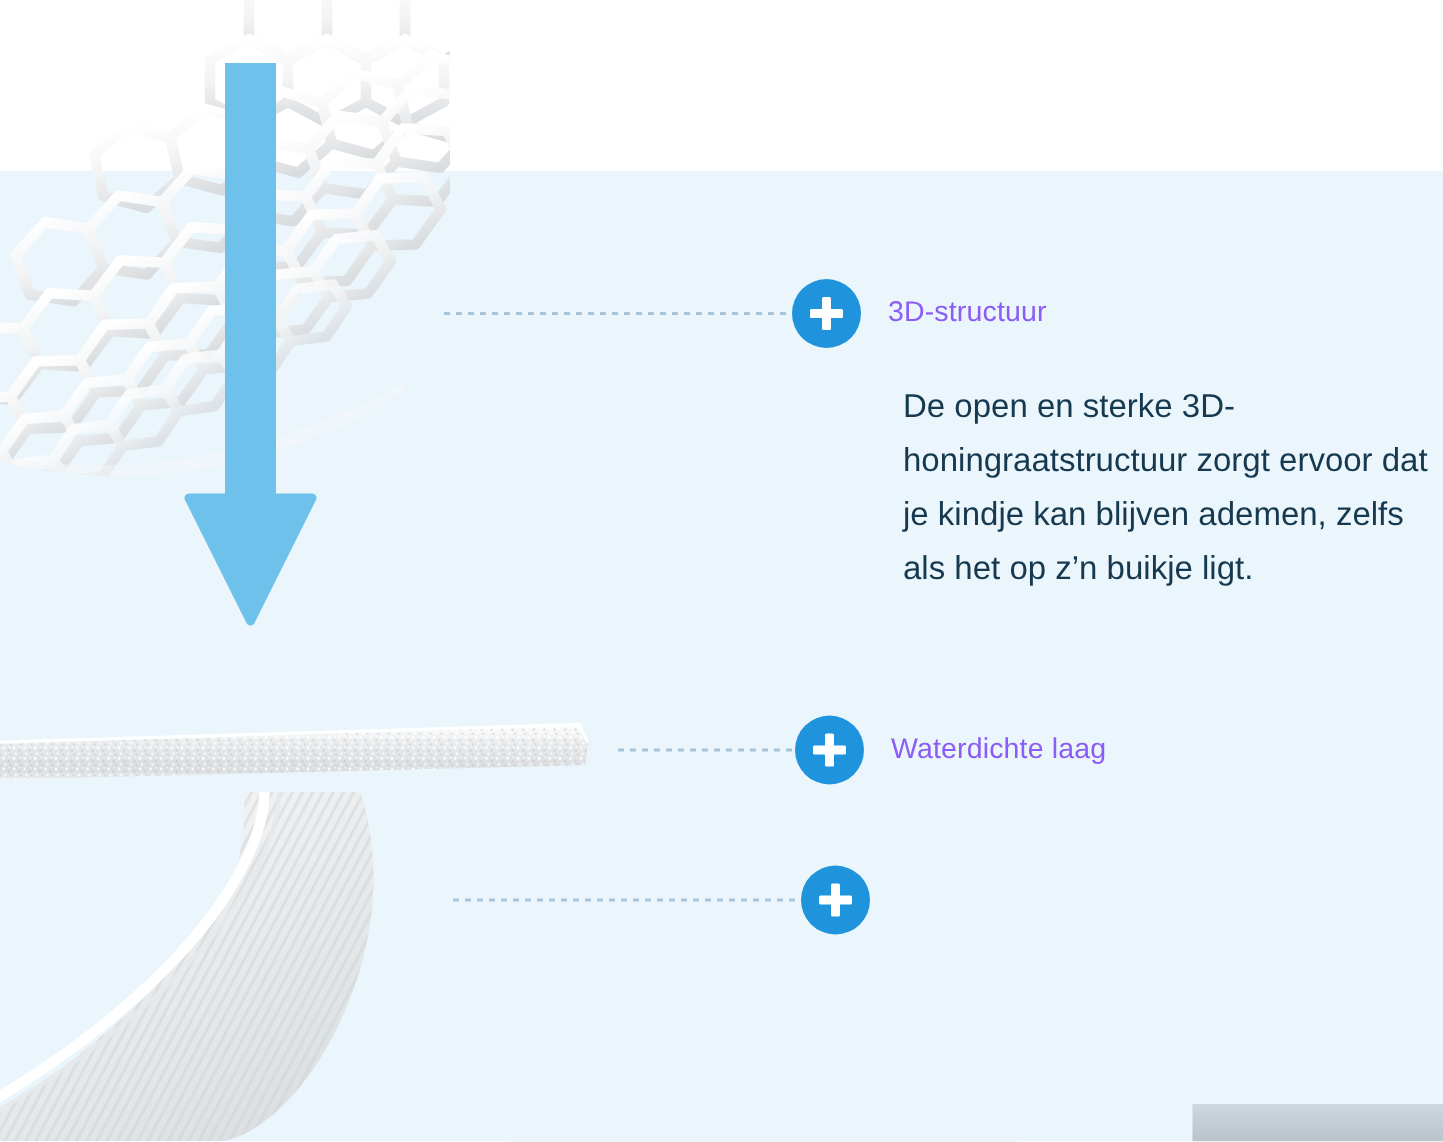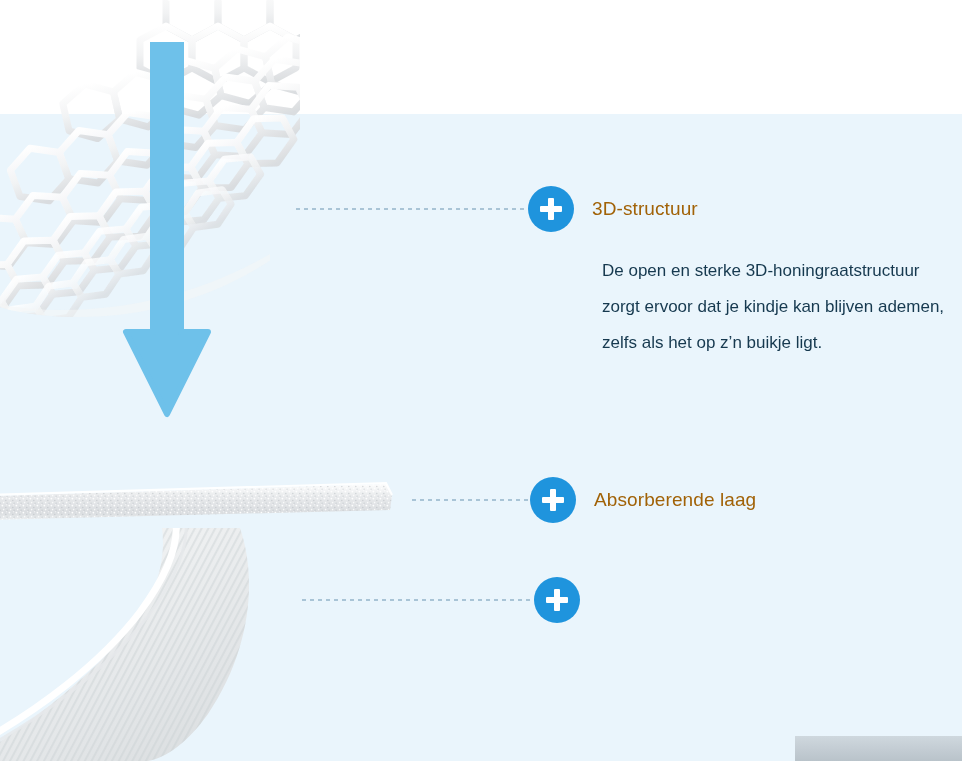--- a/index.html
+++ b/index.html
@@ -121,29 +121,29 @@
     left: 8px; top: 0; width: 6px; height: 22px;
   }
   .plus-badge .glyph::after {
     top: 8px; left: 0; height: 6px; width: 22px;
   }
   .row-label {
     margin-left: 18px;
     white-space: nowrap;
     font-size: 19px;
     letter-spacing: .1px;
-    color: #a16207;
+    color: #8b5cf6;
     font-family: "Liberation Sans", sans-serif;
   }
   
   .body-copy {
     position: absolute;
     left: 602px; top: 253px;
     width: 352px;
-    font-size: 17px;
+    font-size: 22px;
     line-height: 36px;
     color: #16394f;
     font-family: "Liberation Sans", sans-serif;
   }
 </style>
 </head>
 <body>
 
 <div class="stage">
 
@@ -312,21 +312,21 @@
     <div class="row-label">3D-structuur</div>
   </div>
 
   <div class="body-copy">De open en sterke 3D-honingraatstructuur zorgt ervoor dat je kindje kan blijven ademen, zelfs als het op z’n buikje ligt.</div>
 
   <div class="row row-2">
     <div class="dots dots-2"></div>
     <div class="plus-badge">
       <span class="glyph"></span>
     </div>
-    <div class="row-label">Absorberende laag</div>
+    <div class="row-label">Waterdichte laag</div>
   </div>
 
   <div class="row row-3">
     <div class="dots dots-3"></div>
     <div class="plus-badge">
       <span class="glyph"></span>
     </div>
   </div>
 
   <div class="corner-block"></div>

